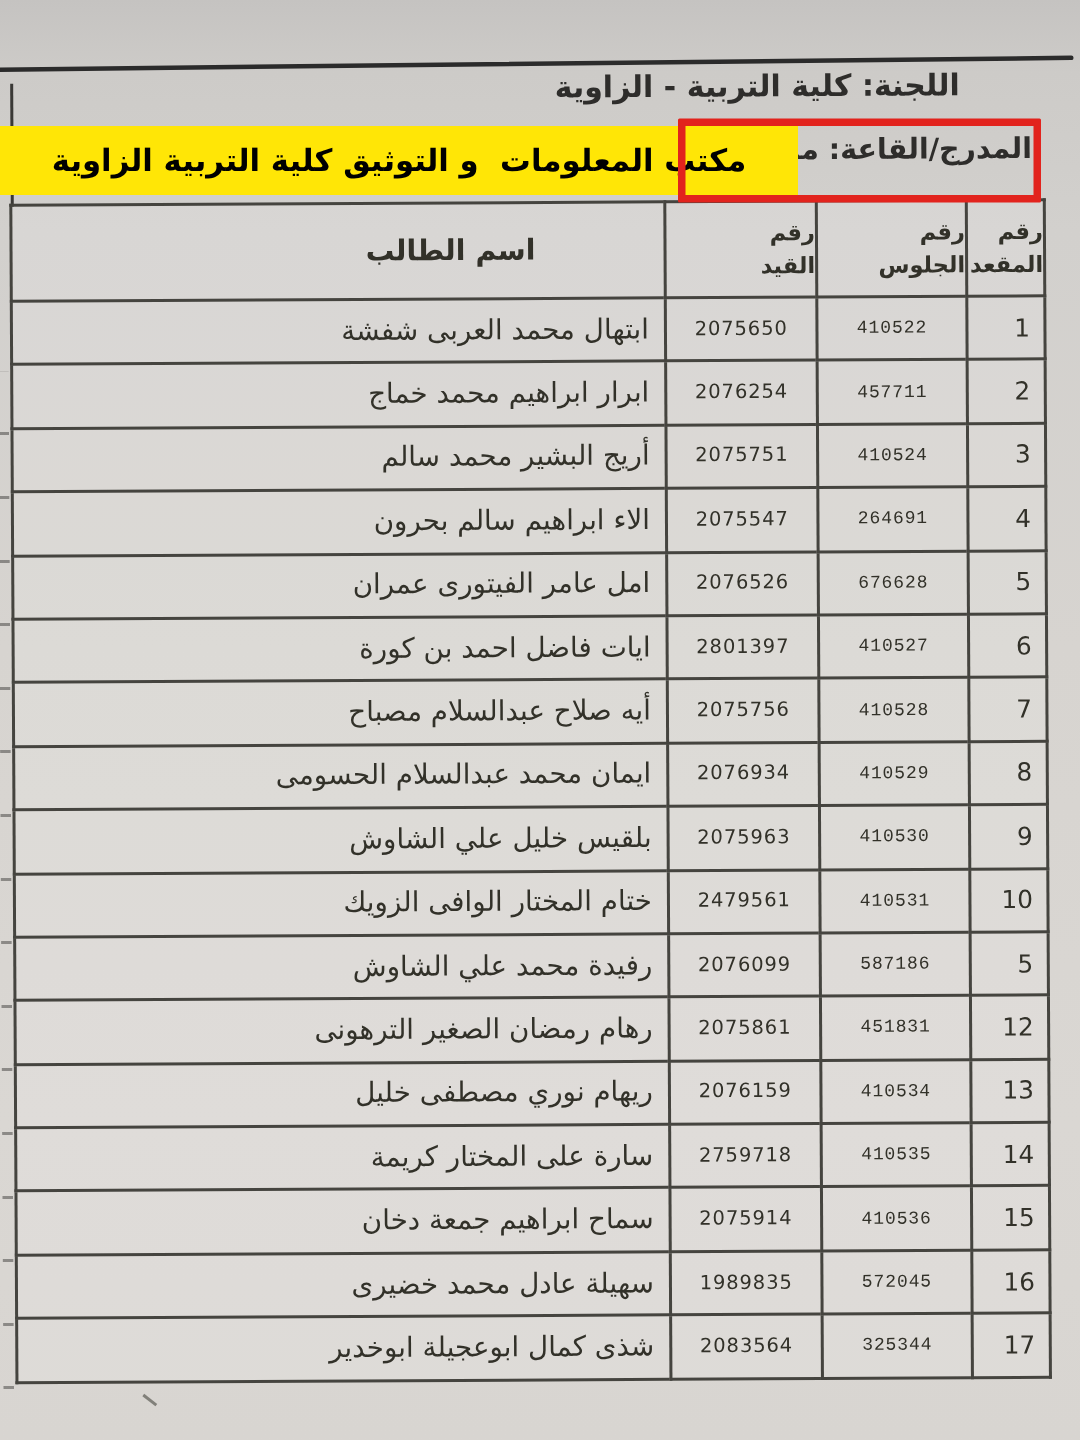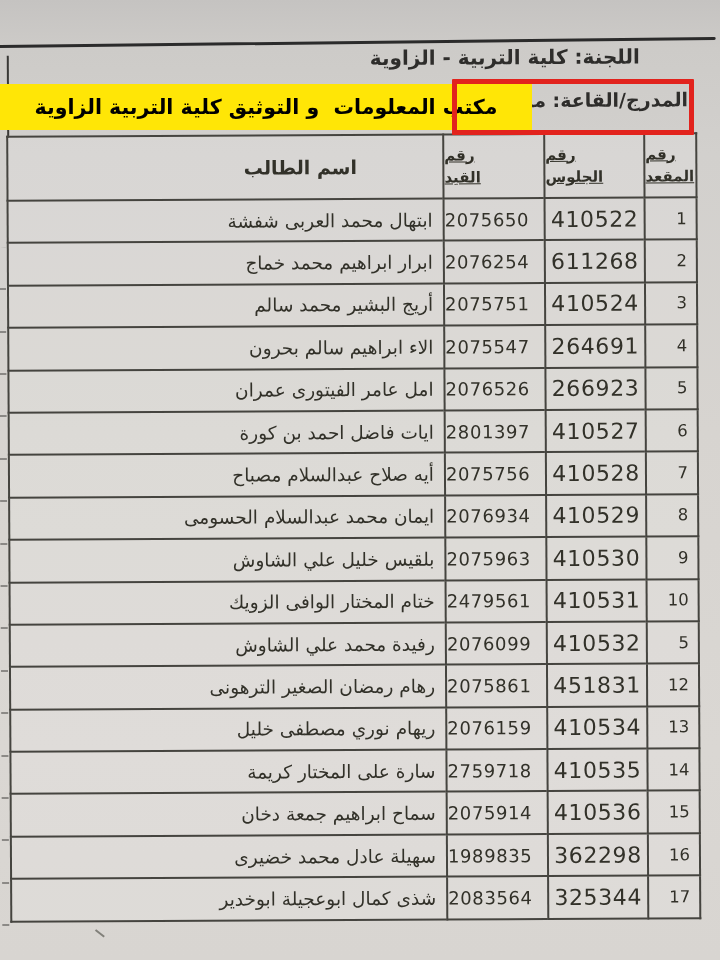--- a/index.html
+++ b/index.html
@@ -46,25 +46,25 @@
     border-collapse:collapse; table-layout:fixed; width:689px;
     direction:rtl; background:rgba(255,255,255,0.14);
   }
   .students th, .students td {
     border:2px solid #45443f; padding:0; overflow:hidden; color:#323129;
   }
   .students thead tr { height:64px; }
   .students tbody tr { height:42.4px; }
   .students th { font-weight:bold; }
   .h-stack span { display:block; line-height:1.5; }
-  .h-small { font-size:15px; text-align:left;text-decoration:underline; }
+  .h-small { font-size:15px; text-align:right; }
   .h-name  { font-size:19px; text-align:center; padding-left:150px !important; }
   .c-seat    { text-align:right; padding-left:0; padding-right:9px !important; font-size:16.5px; }
-  .c-seating { text-align:center; font-size:22px; letter-spacing:.6px; }
-  .c-reg     { text-align:left; font-size:18px; letter-spacing:.6px;margin-top:44px; }
+  .c-seating { text-align:center; font-size:12px; letter-spacing:.6px;font-family:Liberation Mono, monospace; }
+  .c-reg     { text-align:center; font-size:13px; letter-spacing:.6px;margin-top:44px; }
   .c-name    { direction:rtl; text-align:right; padding-right:10px !important; font-size:18.5px; white-space:nowrap; }
   
   .note-band {
     position:absolute; left:0; top:84px; width:532px; height:46px; z-index:3;
     display:flex; align-items:center; justify-content:center;
     direction:rtl; font-weight:bold; font-size:20.5px; color:#000;
     white-space:pre; overflow:hidden;
   }
   .red-box {
     position:absolute; left:452px; top:79px; width:232px; height:46px;
@@ -115,39 +115,39 @@
         </thead>
         <tbody>
             <tr>
               <td class="c-seat">1</td>
               <td class="c-seating">410522</td>
               <td class="c-reg">2075650</td>
               <td class="c-name">ابتهال محمد العربى شفشة</td>
             </tr>
             <tr>
               <td class="c-seat">2</td>
-              <td class="c-seating">611268</td>
+              <td class="c-seating">457711</td>
               <td class="c-reg">2076254</td>
               <td class="c-name">ابرار ابراهيم محمد خماج</td>
             </tr>
             <tr>
               <td class="c-seat">3</td>
               <td class="c-seating">410524</td>
               <td class="c-reg">2075751</td>
               <td class="c-name">أريج البشير محمد سالم</td>
             </tr>
             <tr>
               <td class="c-seat">4</td>
               <td class="c-seating">264691</td>
               <td class="c-reg">2075547</td>
               <td class="c-name">الاء ابراهيم سالم بحرون</td>
             </tr>
             <tr>
               <td class="c-seat">5</td>
-              <td class="c-seating">266923</td>
+              <td class="c-seating">676628</td>
               <td class="c-reg">2076526</td>
               <td class="c-name">امل عامر الفيتورى عمران</td>
             </tr>
             <tr>
               <td class="c-seat">6</td>
               <td class="c-seating">410527</td>
               <td class="c-reg">2801397</td>
               <td class="c-name">ايات فاضل احمد بن كورة</td>
             </tr>
             <tr>
@@ -169,21 +169,21 @@
               <td class="c-name">بلقيس خليل علي الشاوش</td>
             </tr>
             <tr>
               <td class="c-seat">10</td>
               <td class="c-seating">410531</td>
               <td class="c-reg">2479561</td>
               <td class="c-name">ختام المختار الوافى الزويك</td>
             </tr>
             <tr>
               <td class="c-seat">5</td>
-              <td class="c-seating">410532</td>
+              <td class="c-seating">587186</td>
               <td class="c-reg">2076099</td>
               <td class="c-name">رفيدة محمد علي الشاوش</td>
             </tr>
             <tr>
               <td class="c-seat">12</td>
               <td class="c-seating">451831</td>
               <td class="c-reg">2075861</td>
               <td class="c-name">رهام رمضان الصغير الترهونى</td>
             </tr>
             <tr>
@@ -199,21 +199,21 @@
               <td class="c-name">سارة على المختار كريمة</td>
             </tr>
             <tr>
               <td class="c-seat">15</td>
               <td class="c-seating">410536</td>
               <td class="c-reg">2075914</td>
               <td class="c-name">سماح ابراهيم جمعة دخان</td>
             </tr>
             <tr>
               <td class="c-seat">16</td>
-              <td class="c-seating">362298</td>
+              <td class="c-seating">572045</td>
               <td class="c-reg">1989835</td>
               <td class="c-name">سهيلة عادل محمد خضيرى</td>
             </tr>
             <tr>
               <td class="c-seat">17</td>
               <td class="c-seating">325344</td>
               <td class="c-reg">2083564</td>
               <td class="c-name">شذى كمال ابوعجيلة ابوخدير</td>
             </tr>
           </tbody>

